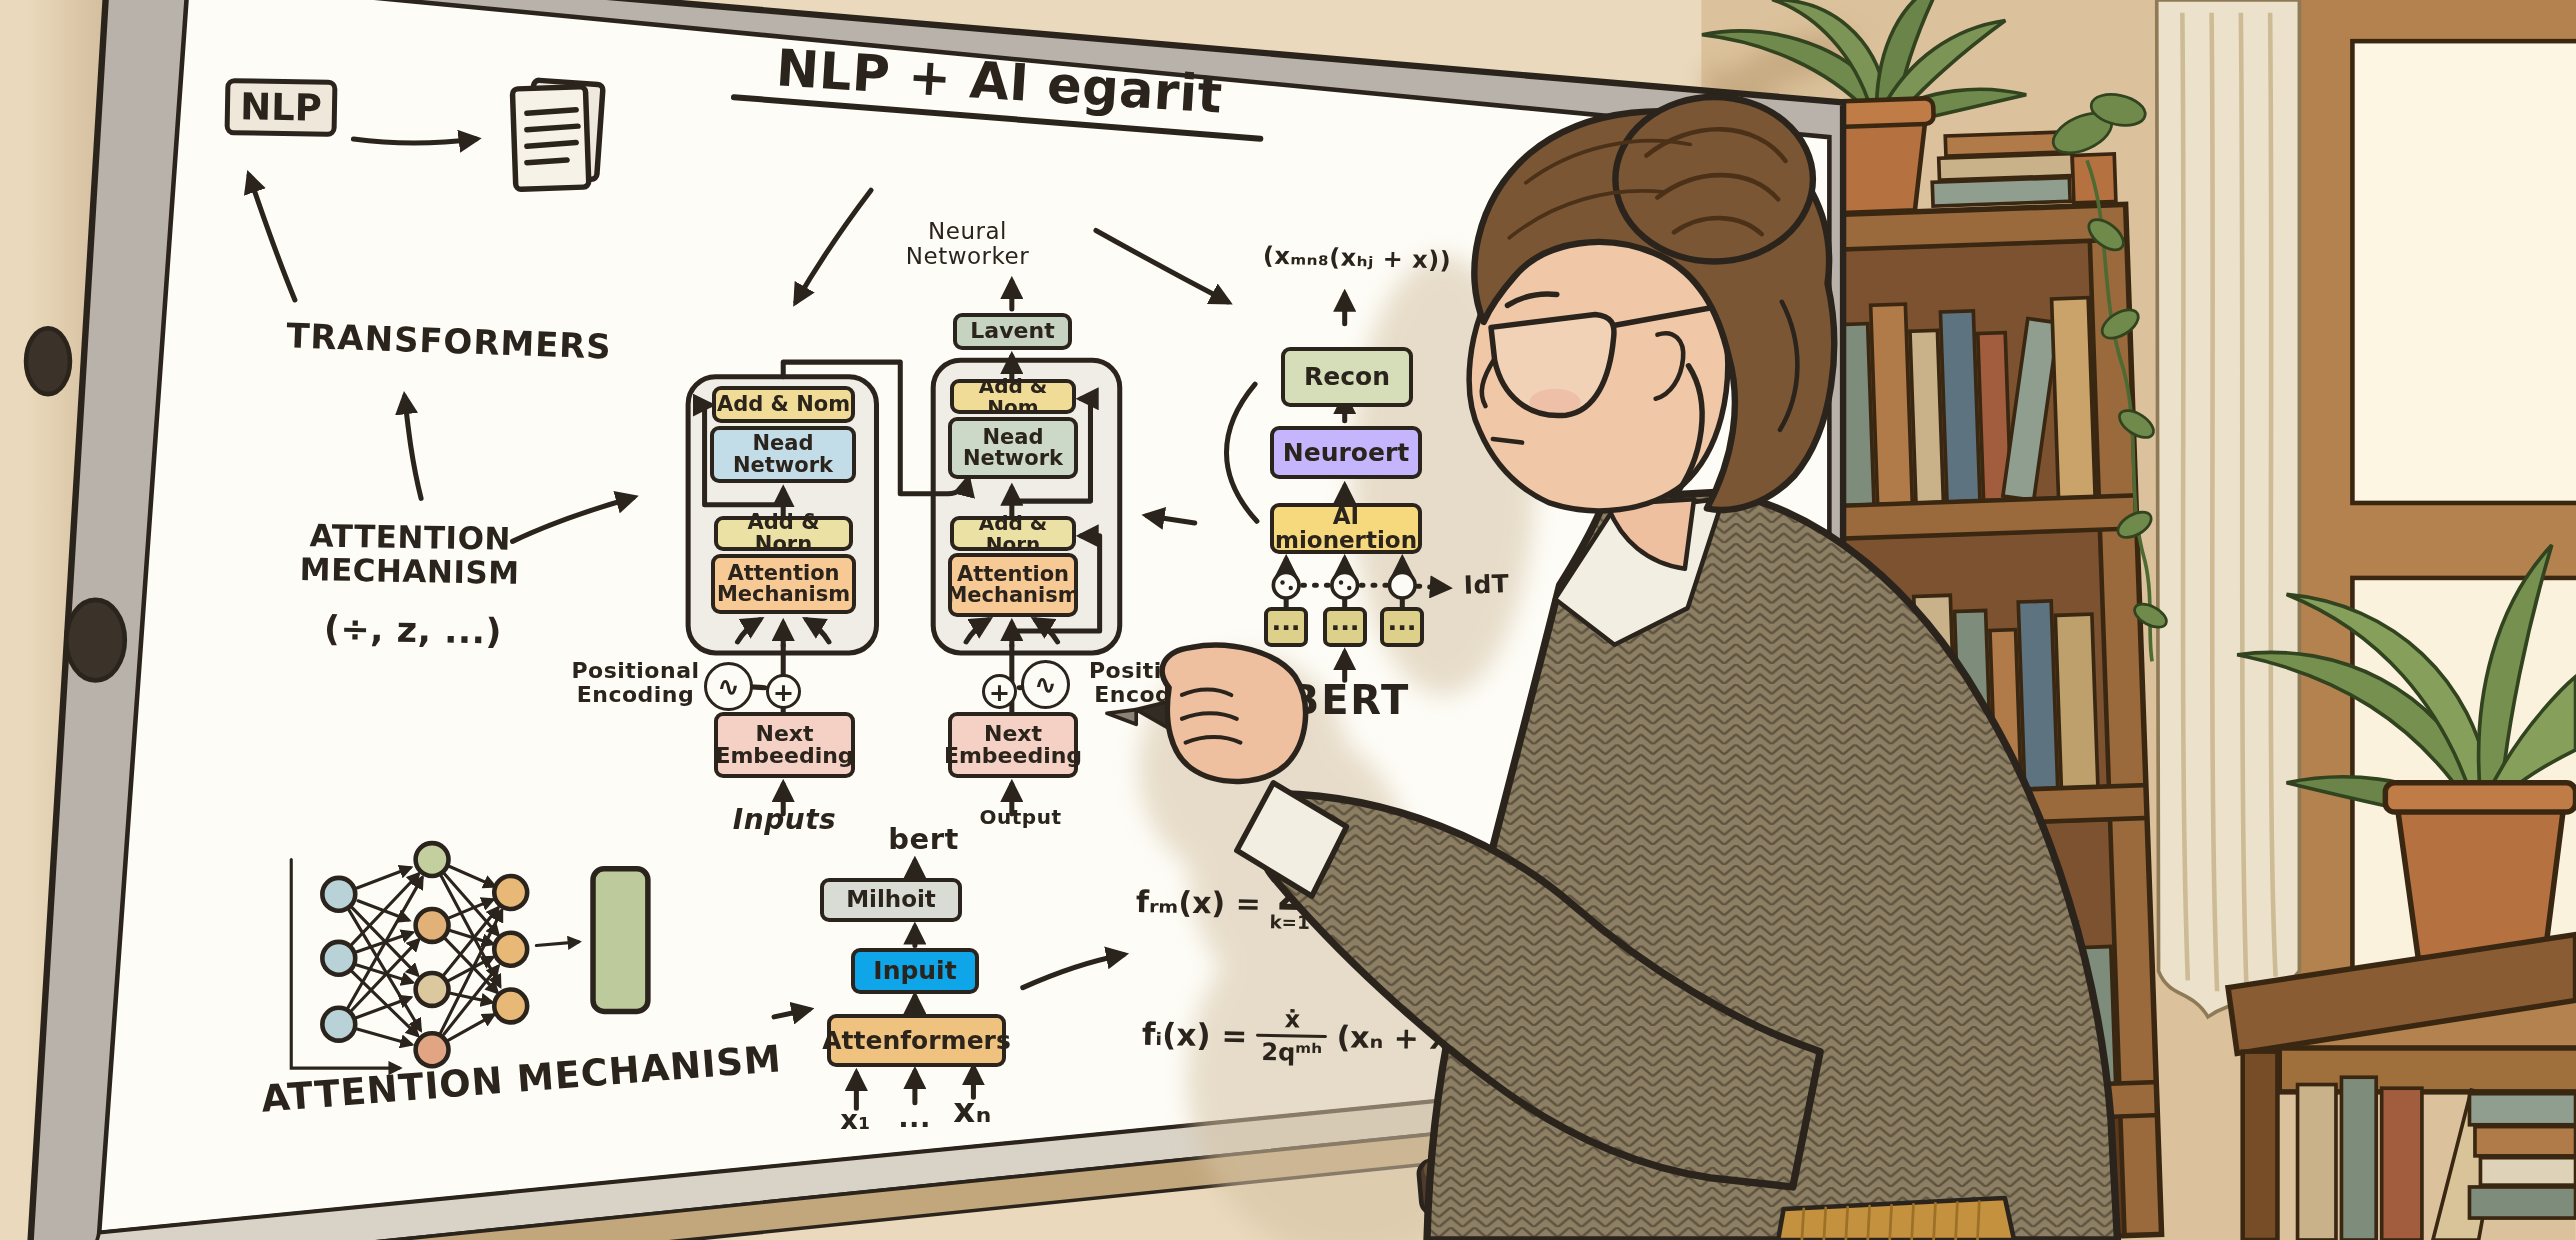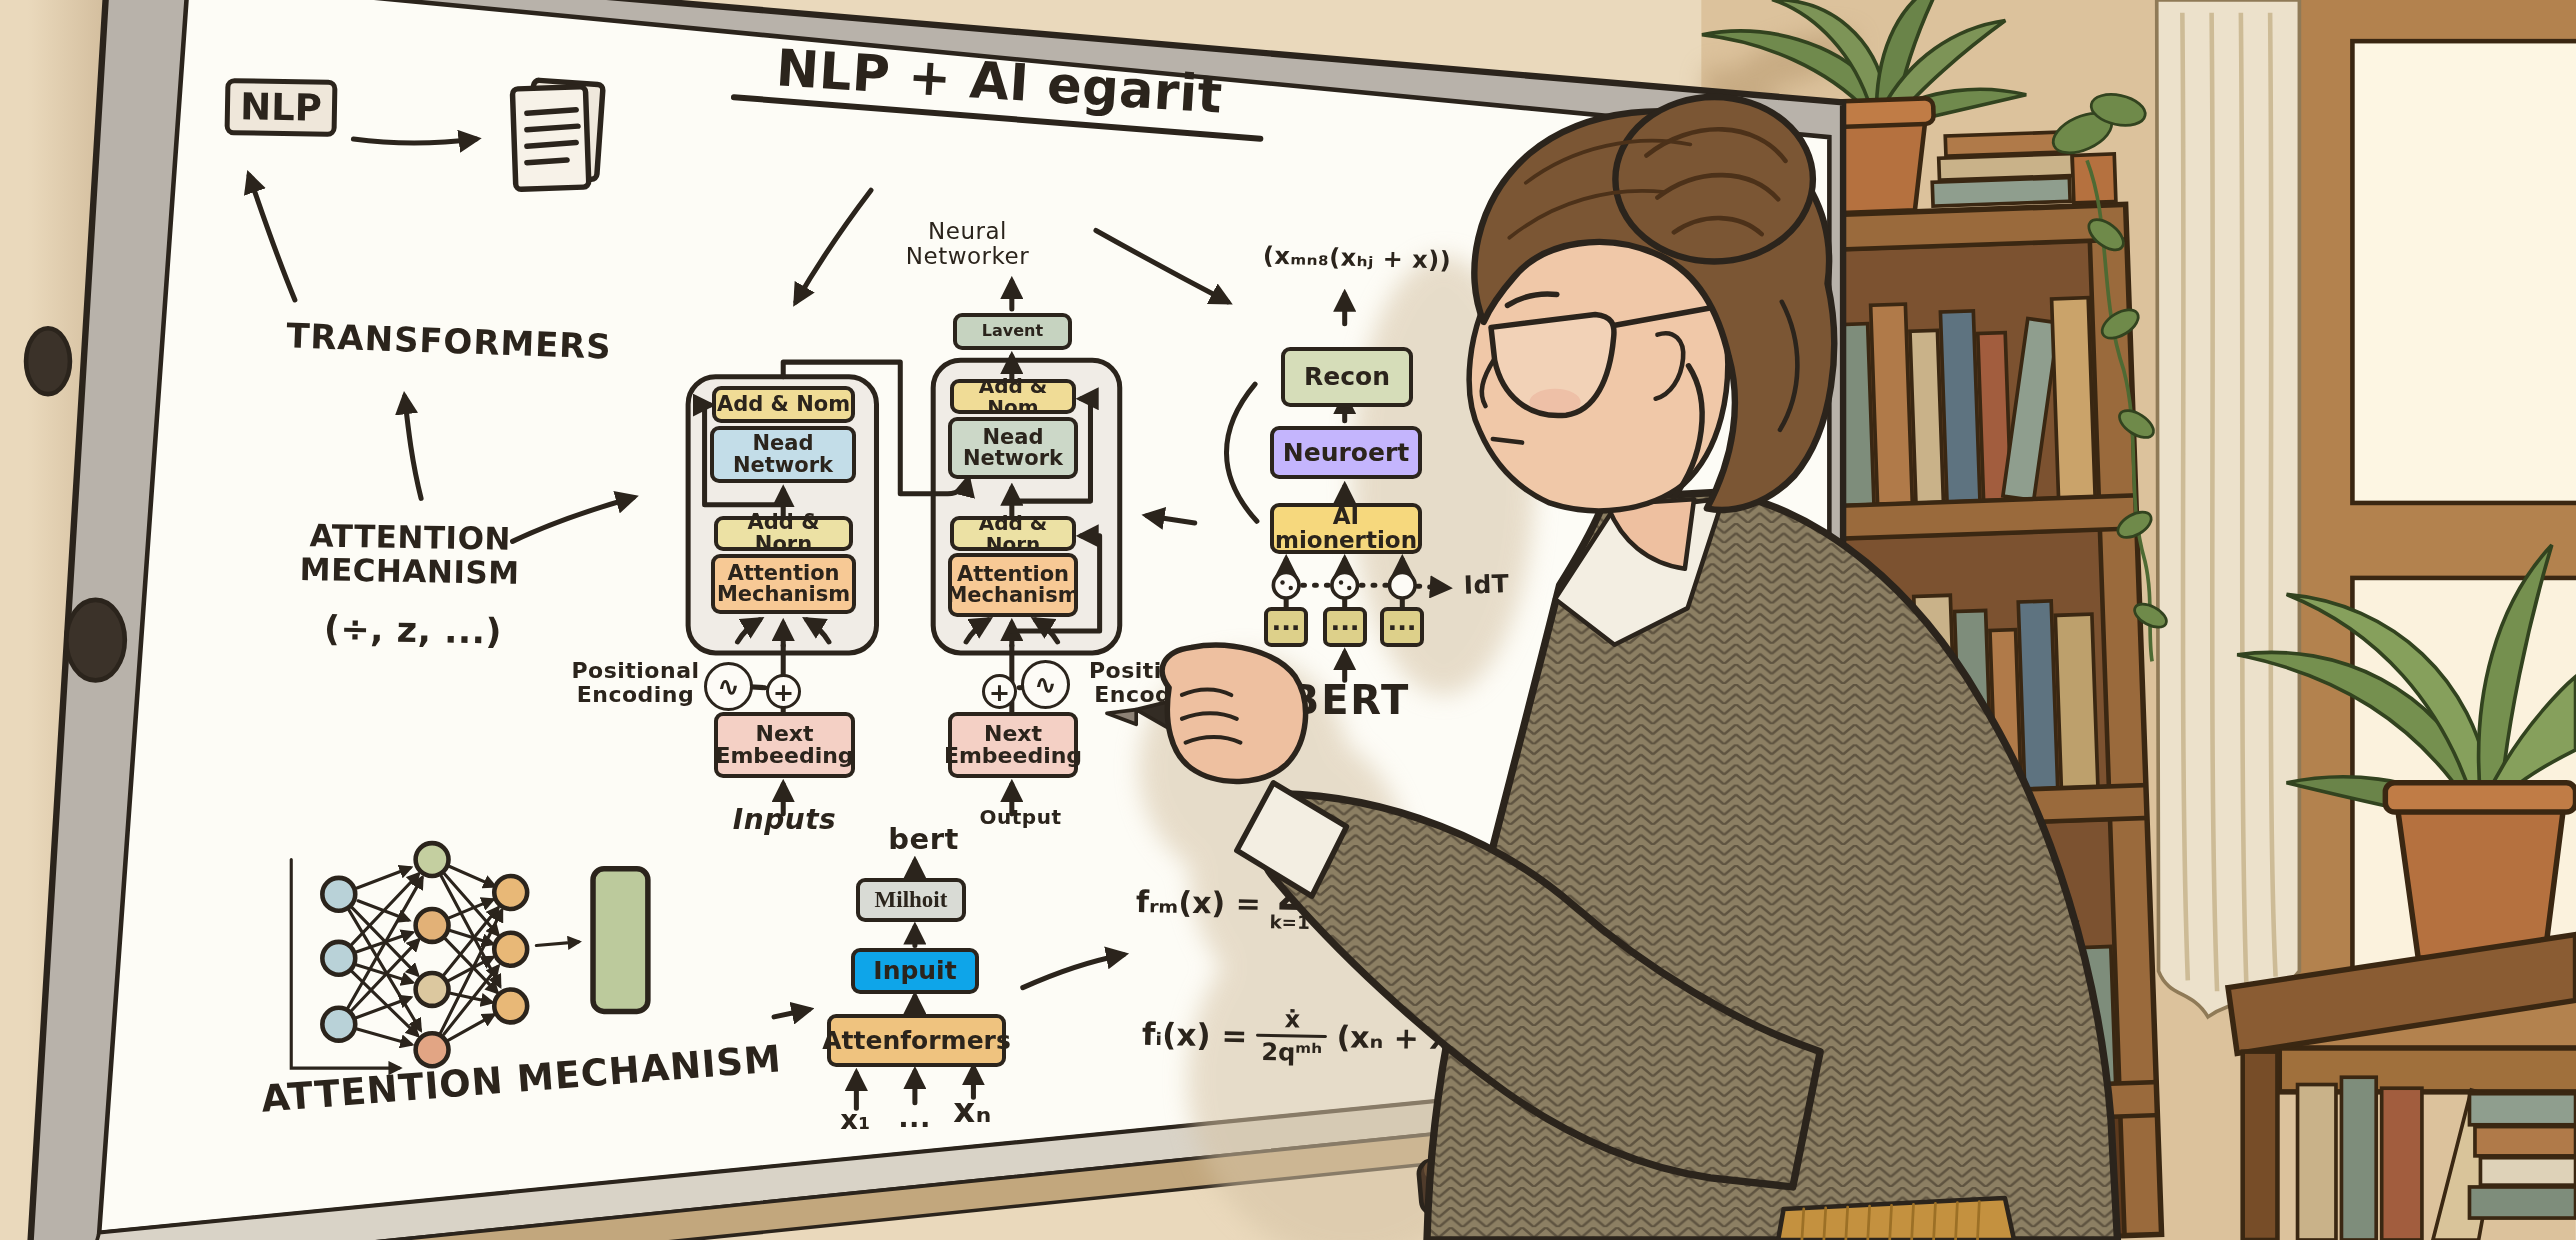--- a/index.html
+++ b/index.html
@@ -375,21 +375,21 @@
       <span>∿</span>
     </div>
 <div class="ov circ" style="left:766px;top:674px;width:35px;height:35px;font-size:25.6px;">
       <span>+</span>
     </div>
 
 <div class="ov lbl" style="left:888px;top:214px;width:159px;height:60px;font-size:23px;font-weight:400;">
   <span>Neural</span>
   <span>Networker</span>
     </div>
-<div class="ov bx" style="left:953px;top:313px;width:119px;height:37px;font-size:16px;background:#c6d3c0;">
+<div class="ov bx" style="left:953px;top:313px;width:119px;height:37px;font-size:22px;background:#c6d3c0;">
       <span>Lavent</span>
     </div>
 <div class="ov bx" style="left:950px;top:379px;width:126px;height:35px;font-size:20px;background:#f0dc96;">
       <span>Add &amp; Nom</span>
     </div>
 <div class="ov bx" style="left:948px;top:417px;width:130px;height:62px;font-size:21px;background:#ccd8c8;">
   <span>Nead</span>
   <span>Network</span>
     </div>
 <div class="ov bx" style="left:950px;top:516px;width:126px;height:35px;font-size:20px;background:#ece1a4;">
@@ -445,21 +445,21 @@
       <span>BERT</span>
     </div>
 
 <div class="ov lbl" style="left:298px;top:1067px;width:448px;height:59px;font-size:37px;transform:rotate(-4.5deg);transform-origin:left center;letter-spacing:0.9px;white-space:nowrap;">
       <span>ATTENTION MECHANISM</span>
     </div>
 
 <div class="ov lbl" style="left:875px;top:821px;width:97px;height:38px;font-size:29px;font-weight:600;">
       <span>bert</span>
     </div>
-<div class="ov bx" style="left:856px;top:878px;width:110px;height:44px;font-size:23px;background:#d9dbd5;font-family:Liberation Serif, serif;">
+<div class="ov bx" style="left:820px;top:878px;width:142px;height:44px;font-size:23px;background:#d9dbd5;">
       <span>Milhoit</span>
     </div>
 <div class="ov bx" style="left:851px;top:948px;width:128px;height:46px;font-size:25px;background:#0ea5e9;">
       <span>Inpuit</span>
     </div>
 <div class="ov bx" style="left:827px;top:1014px;width:179px;height:53px;font-size:25px;background:#efc37f;">
       <span>Attenformers</span>
     </div>
 <div class="ov lbl" style="left:829px;top:1100px;width:53px;height:40px;font-size:27.4px;">
       <span>x₁</span>

